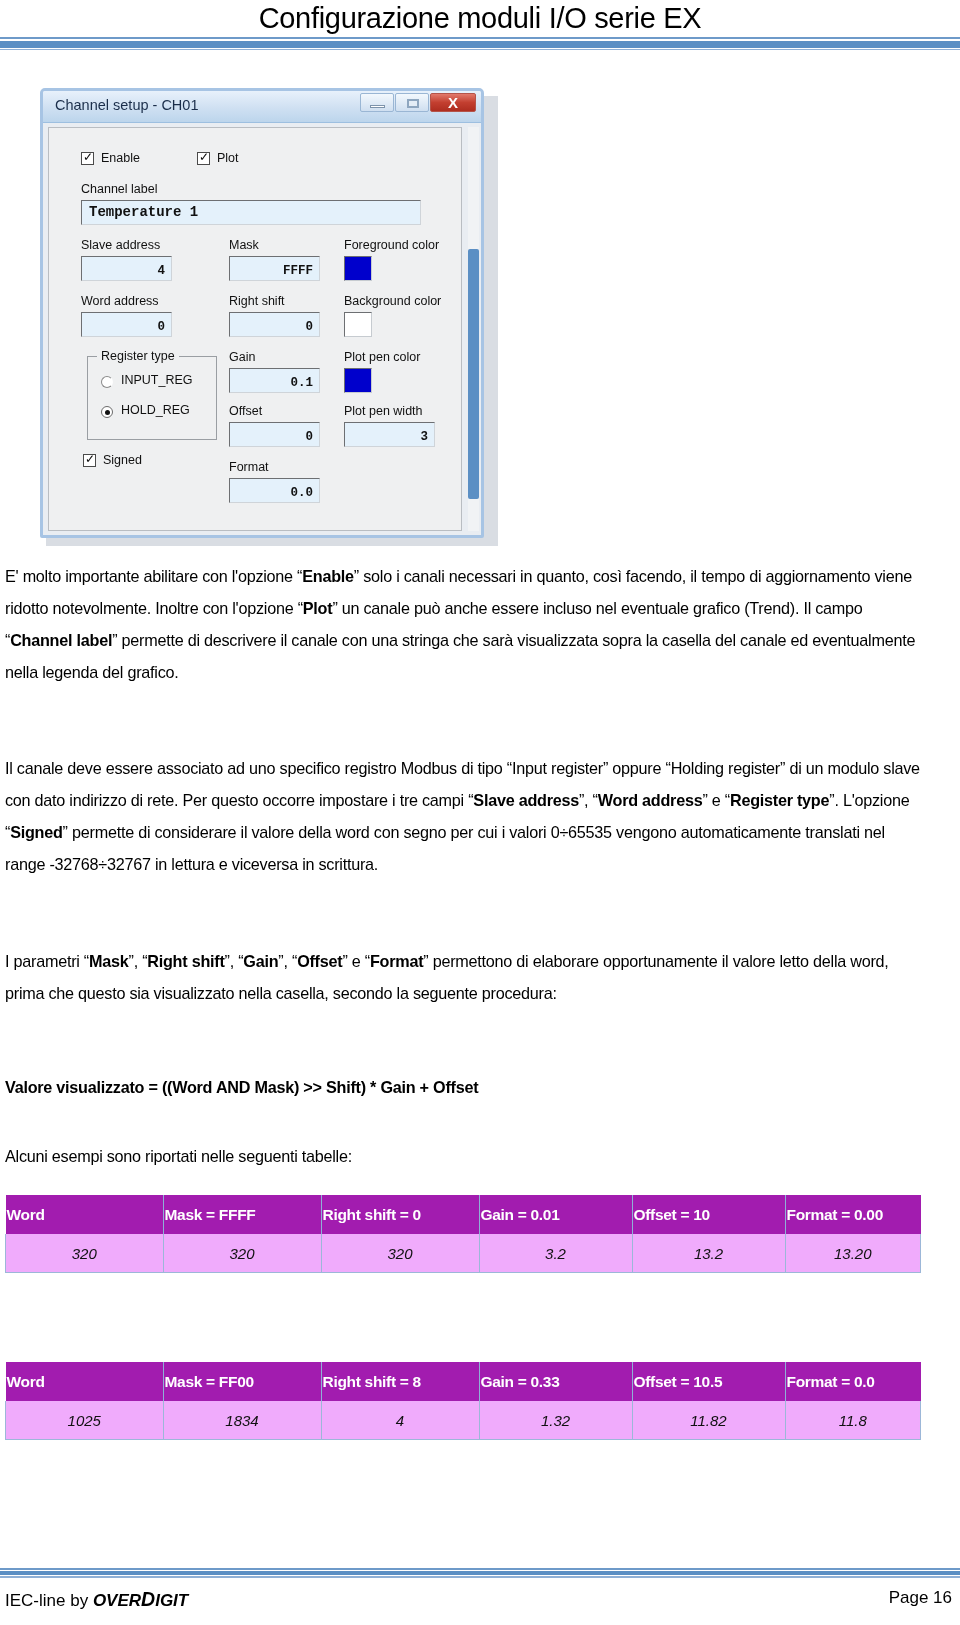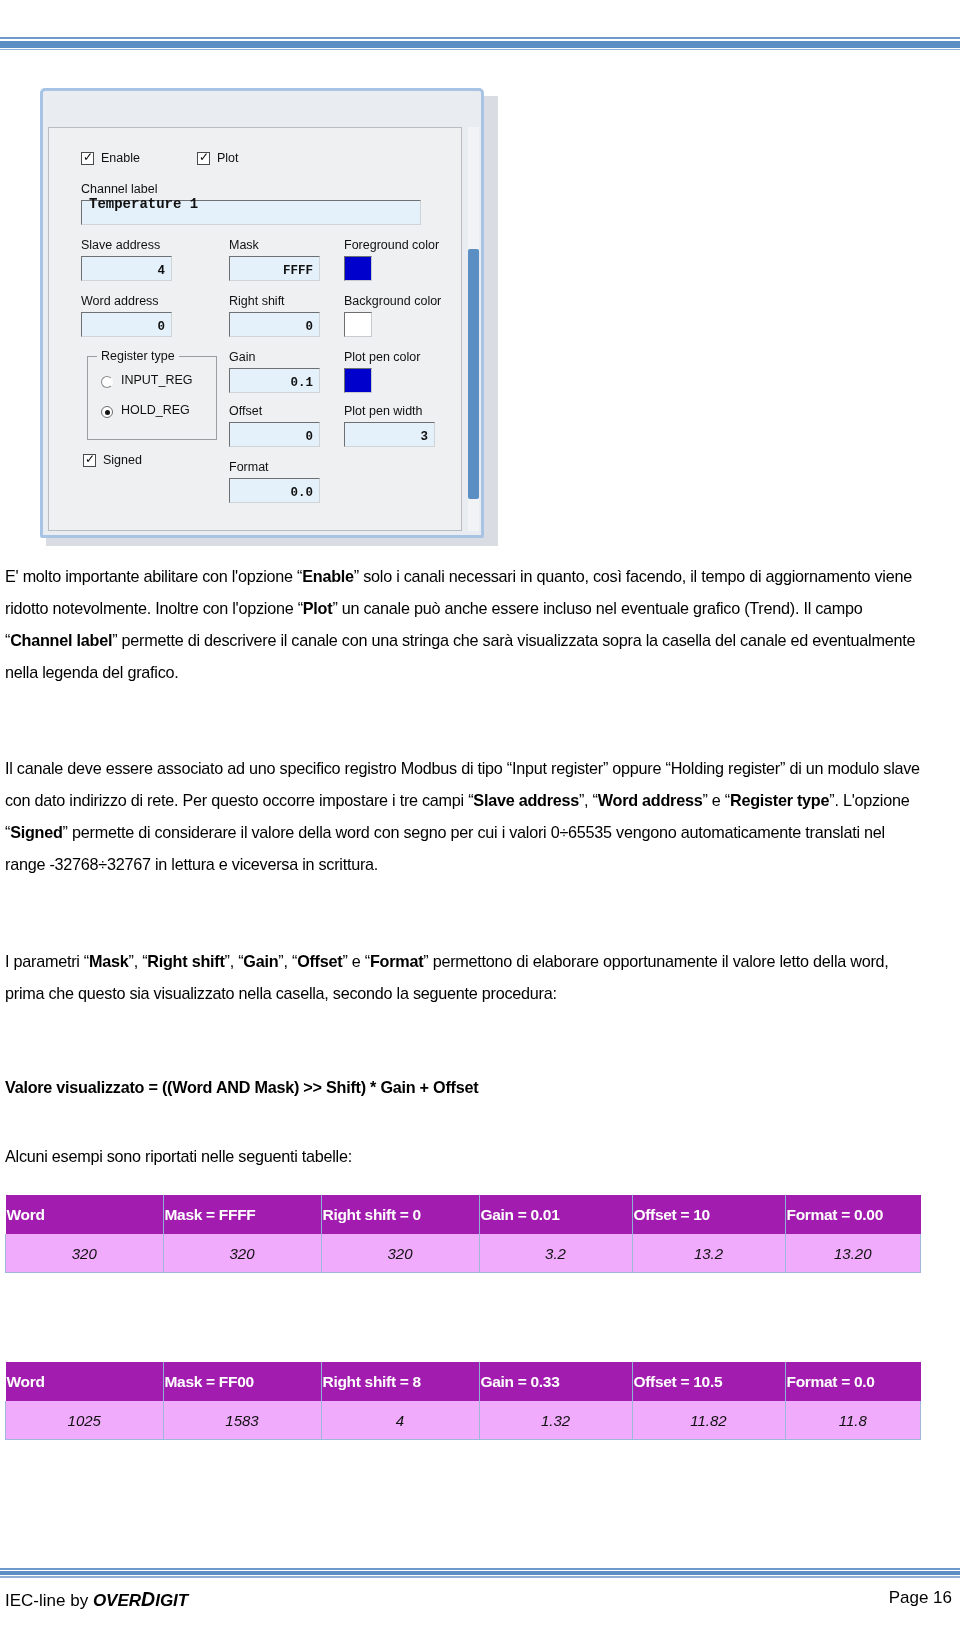--- a/index.html
+++ b/index.html
@@ -191,21 +191,21 @@
     bottom: 2px;
     font-family: "Liberation Mono", "DejaVu Sans Mono", monospace;
     font-size: 12.5px;
     font-weight: bold;
     color: #111111;
     white-space: nowrap;
   }
   .f-box .val.left {
     left: 7px;
     right: auto;
-    bottom: 12px;
+    bottom: 4px;
     font-size: 14px;
     text-align: center;
   }
   .chk {
     position: absolute;
     width: 13px; height: 13px;
     background: #ffffff;
     border: 1px solid #4a4a4a;
     box-sizing: border-box;
   }
@@ -334,32 +334,47 @@
     top: 1588px;
     font-size: 17px;
     color: #000000;
     white-space: nowrap;
   }
 </style>
 </head>
 <body>
 
 <div class="page-header">
+  <div class="header-title">Configurazione moduli I/O serie EX</div>
   <div class="header-rule thin-top"></div>
   <div class="header-rule gap1"></div>
   <div class="header-rule thick"></div>
   <div class="header-rule gap2"></div>
   <div class="header-rule thin-bot"></div>
 </div>
 
 <div class="dialog-shot">
   <div class="dlg-shadow"></div>
 
   <div class="dlg-window">
 
+    <div class="dlg-titlebar">
+      <div class="dlg-title-text">Channel setup - CH01</div>
+      <div class="win-btns">
+        <div class="win-btn">
+          <span class="glyph-min"></span>
+        </div>
+        <div class="win-btn">
+          <span class="glyph-max"></span>
+        </div>
+        <div class="win-btn close">
+          <span class="glyph-x">X</span>
+        </div>
+      </div>
+    </div>
 
     <div class="dlg-scroll">
       <div class="thumb"></div>
     </div>
 
     <div class="dlg-body">
 
       <div class="chk" style="left:32px; top:24px;"></div>
       <div class="f-label" style="left:52px; top:23px;">Enable</div>
 
@@ -474,21 +489,21 @@
       <th style="width:155px;">Mask = FF00</th>
       <th style="width:155px;">Right shift = 8</th>
       <th style="width:150px;">Gain = 0.33</th>
       <th style="width:150px;margin-top:20px;">Offset = 10.5</th>
       <th>Format = 0.0</th>
     </tr>
   </thead>
   <tbody>
     <tr>
       <td>1025</td>
-      <td>1583</td>
+      <td>1834</td>
       <td>4</td>
       <td>1.32</td>
       <td>11.82</td>
       <td>11.8</td>
     </tr>
   </tbody>
 </table>
 
 <div class="footer-rule r1"></div>
 <div class="footer-rule r2"></div>

